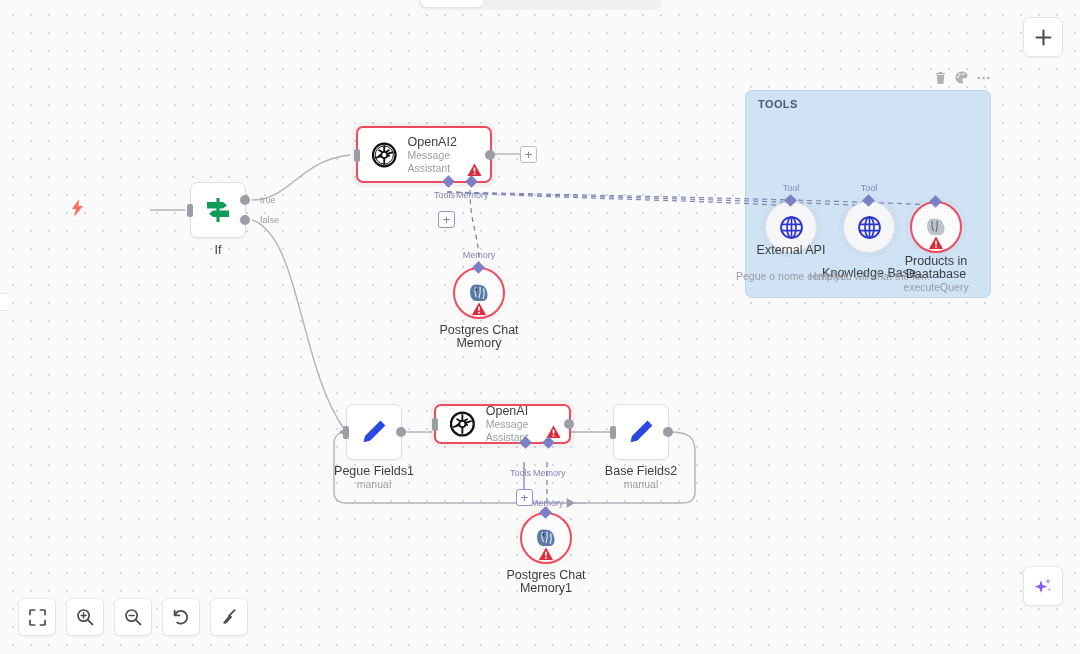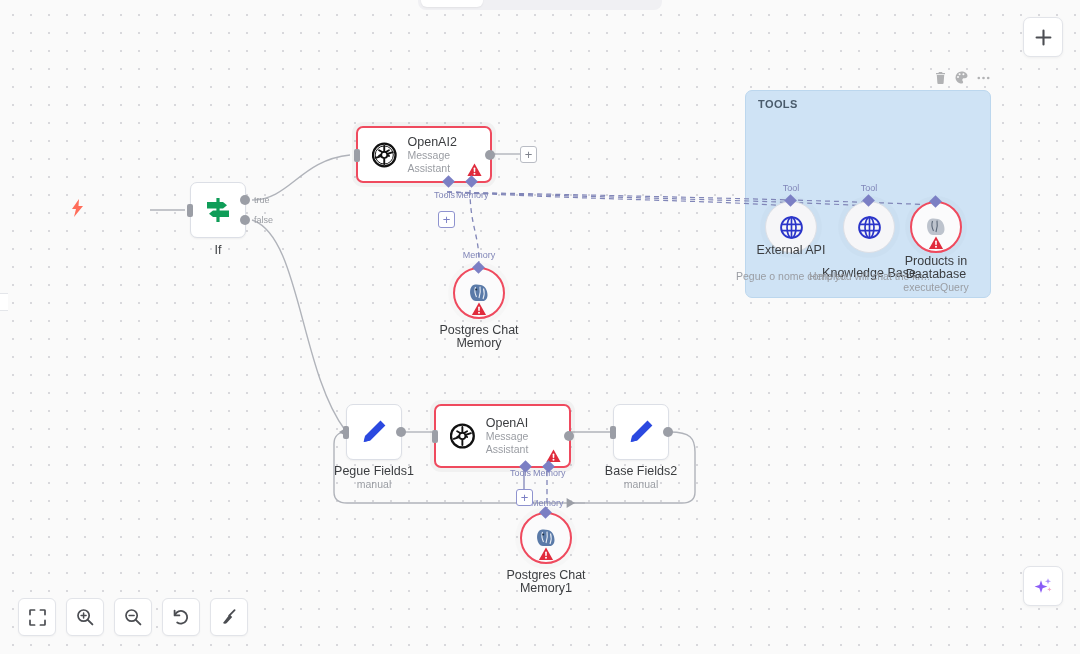--- a/index.html
+++ b/index.html
@@ -148,21 +148,21 @@
     display: flex; align-items: center; justify-content: center;
     font-size: 13px; color: #7e828c; line-height: 1;
     z-index: 12;
   }
   .plusbtn.vio { border-color: #8f93cf; color: #7b7fc4; }
 
   .wlabel {
     position: absolute; font-size: 9px; color: #8186b8;
     white-space: nowrap; z-index: 11;
   }
-  .wlabel.gray { color: #9a9da3; }
+  .wlabel.gray { color: #9a9da3; margin-left: 6px; }
 
   
   .toolbar { position: absolute; left: 18px; bottom: 18px; display: flex; gap: 10px; z-index: 30; }
   .tbtn {
     width: 38px; height: 38px;
     background: #fff;
     border: 1px solid #e2e4e9;
     border-radius: 6px;
     display: flex; align-items: center; justify-content: center;
     box-shadow: 0 1px 2px rgba(0,0,0,.04);
@@ -351,21 +351,21 @@
         <path d="M4.6 25 l1.5 -6.4 l4.9 4.9 z" fill="#2b49e0"></path>
       </svg>
       <span class="port out"></span>
       <span class="port in"></span>
     </div>
     <div class="nlabel" style="top:61px;">Pegue Fields1</div>
     <div class="nlabel nsub" style="top:74px;">manual</div>
   </div>
 
   <div class="node" style="left:434px; top:404px;">
-    <div class="nbox err wide" style="width:137px;height:64px;">
+    <div class="nbox err wide" style="width:137px;height:40px;">
       <svg width="26" height="26" viewBox="0 0 26 26">
         <circle cx="13" cy="13" r="12" fill="none" stroke="#111" stroke-width="2.4"></circle>
         <path d="M7.5 8 L18 14 M18 8 L7.5 14 M13 3.5 L13 13 M13 13 L13 22.5 M4 16 L13 13 M22 10 L13 13" stroke="#111" stroke-width="2" fill="none" stroke-linecap="round"></path>
         <circle cx="13" cy="13" r="3.2" fill="#fff" stroke="#111" stroke-width="1.8"></circle>
       </svg>
       <div class="ntext">
         <div class="ntitle">OpenAI</div>
         <div class="ntitle2">Message Assistant</div>
       </div>
       <span class="port out"></span>

